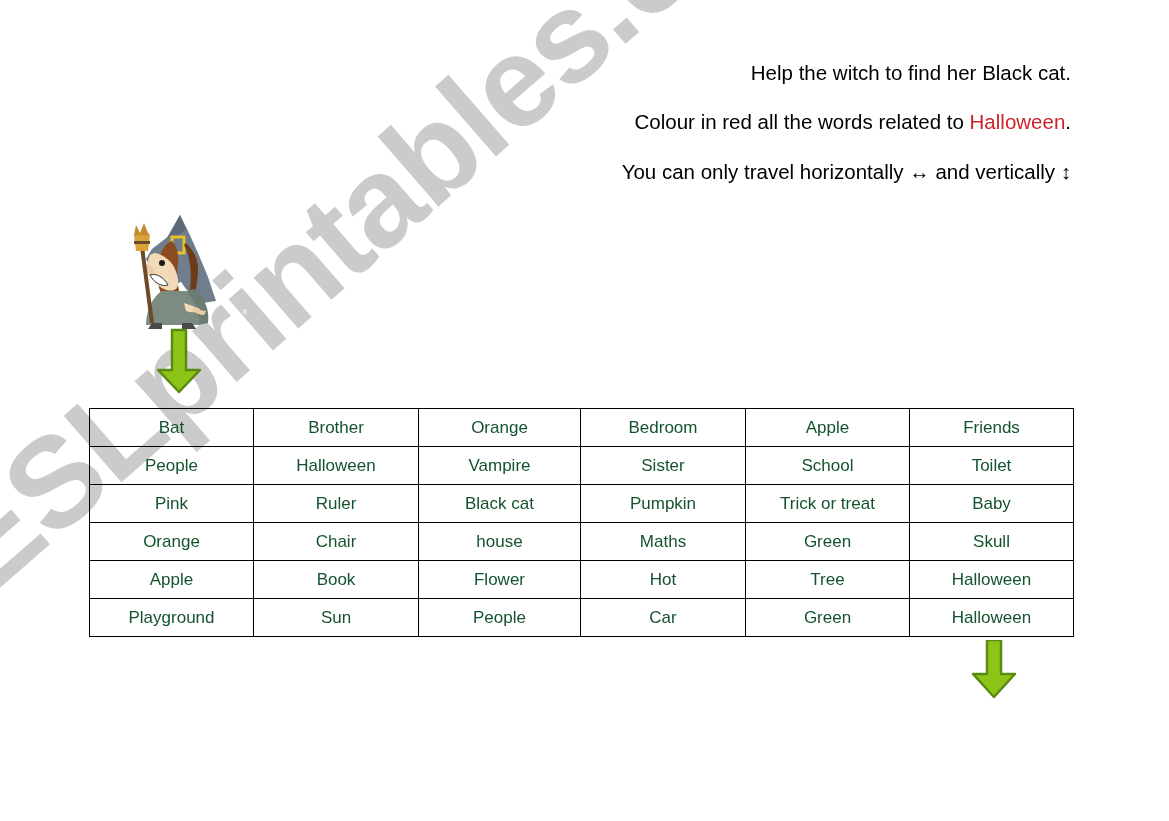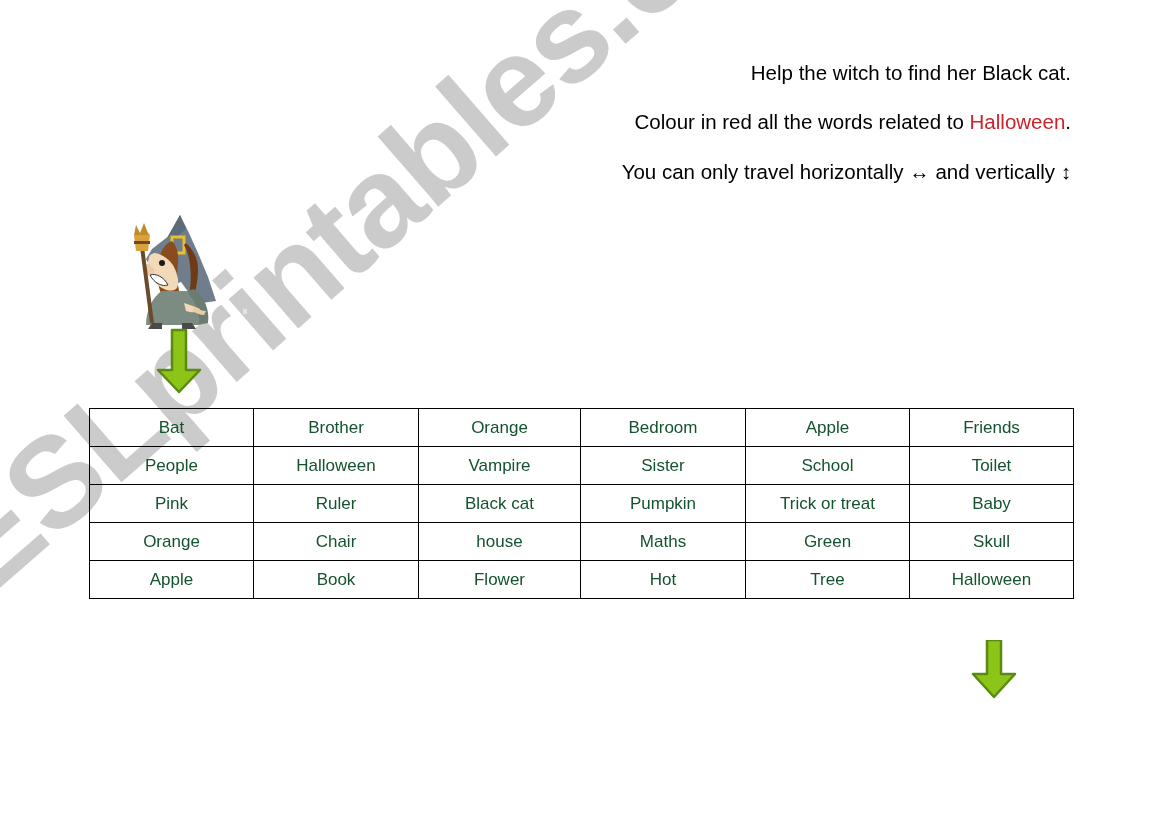--- a/index.html
+++ b/index.html
@@ -239,14 +239,22 @@
       <td>Skull</td>
     </tr>
     <tr>
       <td>Apple</td>
       <td>Book</td>
       <td>Flower</td>
       <td>Hot</td>
       <td>Tree</td>
       <td>Halloween</td>
     </tr>
+    <tr>
+      <td>Playground</td>
+      <td>Sun</td>
+      <td>People</td>
+      <td>Car</td>
+      <td>Green</td>
+      <td>Halloween</td>
+    </tr>
   </tbody>
 </table>
 
 </body></html>

